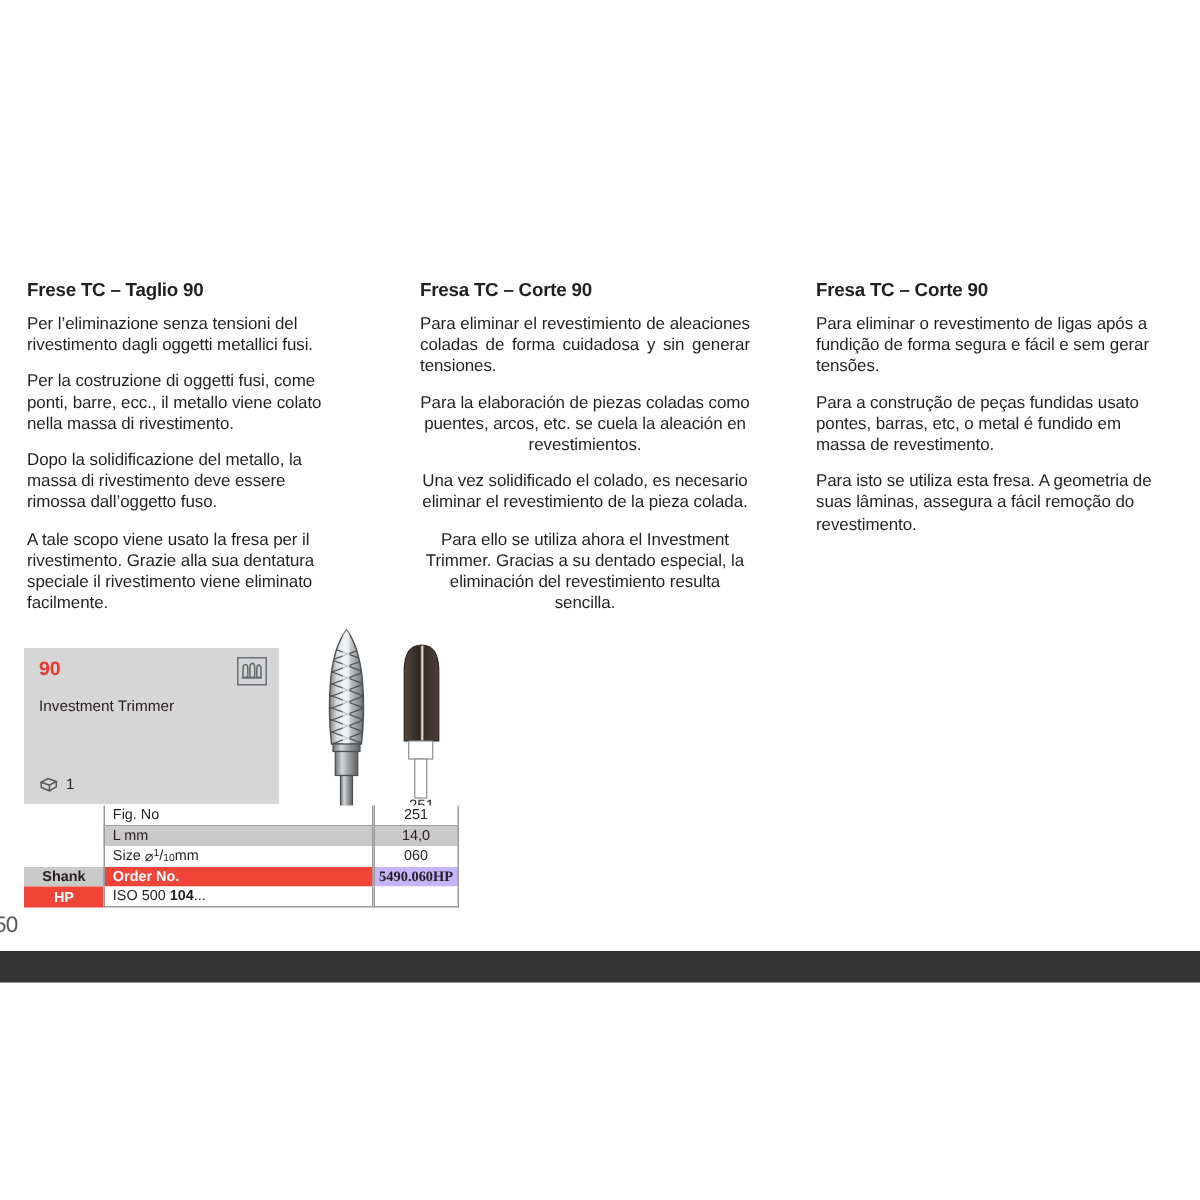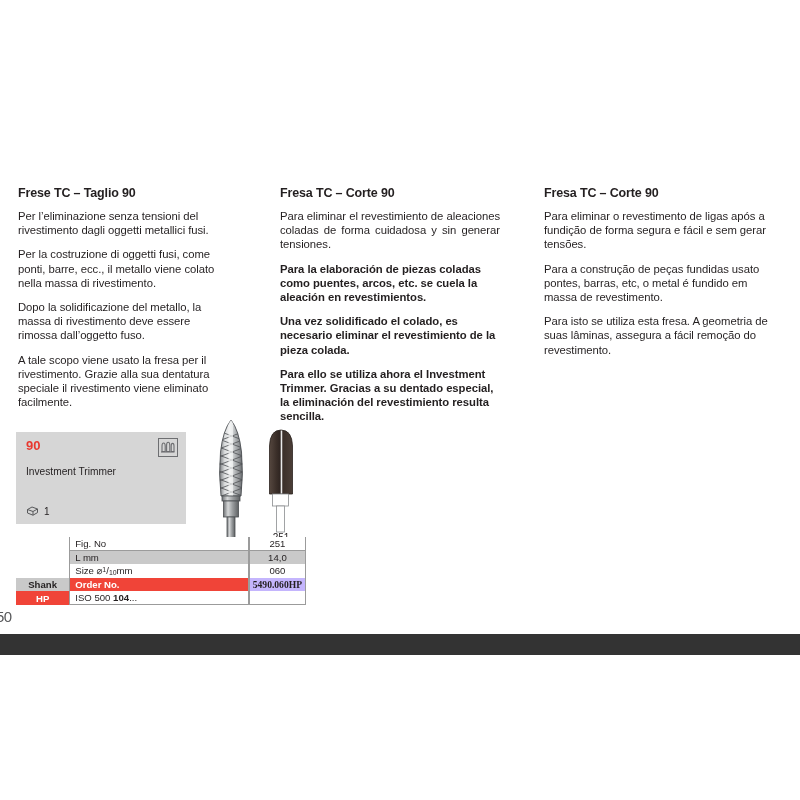--- a/index.html
+++ b/index.html
@@ -42,29 +42,29 @@
     color: #231f20;
   }
   .col p {
     margin: 0 0 10px 0;
     font-size: 11.3px;
     line-height: 14.2px;
     color: #231f20;
     letter-spacing: -0.05px;
   }
   .col-es p { text-align: justify; }
-  .col-es p.nojust { text-align: left; font-weight: bold; }
+  .col-es p.nojust { text-align: center; }
 
   
   .panel {
     position: absolute;
     left: 16px;
     top: 432px;
     width: 170px;
-    height: 92px;
+    height: 104px;
     background: #d6d6d6;
     box-sizing: border-box;
   }
   .panel-num {
     position: absolute;
     left: 10px;
     top: 6px;
     font-size: 13px;
     font-weight: bold;
     color: #e8382f;

